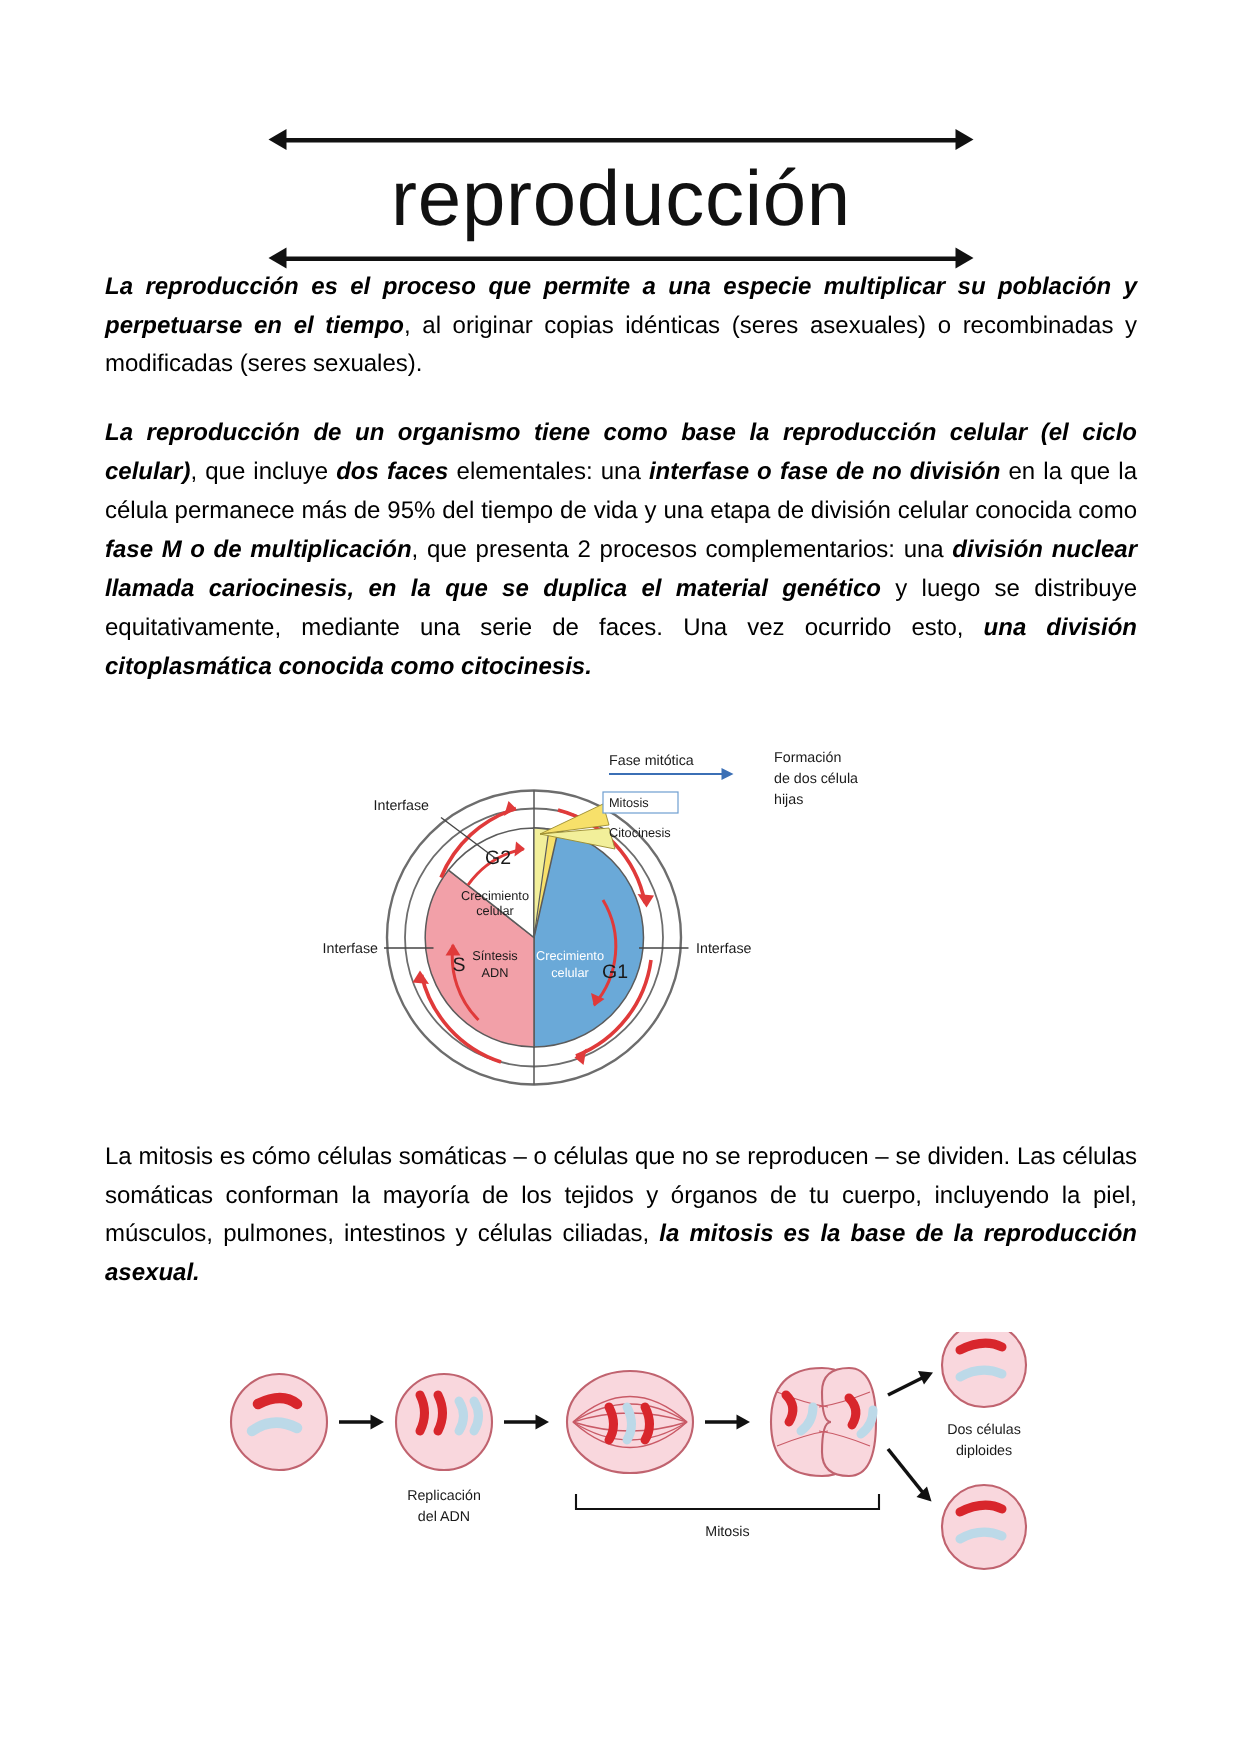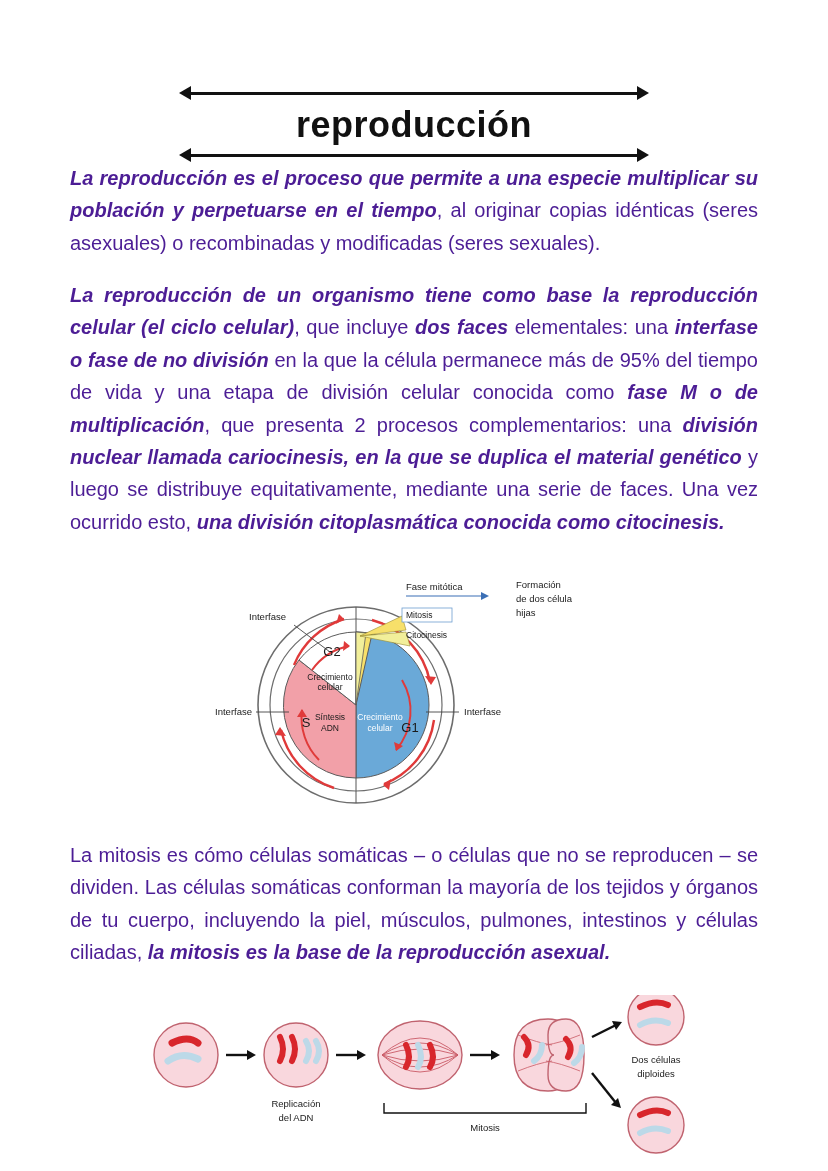--- a/index.html
+++ b/index.html
@@ -23,22 +23,22 @@
     box-sizing: border-box;
   }
 
   
   .title-block {
     margin: 86px auto 0 auto;
     width: 470px;
     position: relative;
   }
   .title-text {
-    font-size: 36px;
-    font-weight: 700;
+    font-size: 52px;
+    font-weight: 400;
     text-align: center;
     letter-spacing: 0.5px;
     line-height: 1.05;
     color: #111;
     padding: 6px 0 4px 0;
   }
   .arrow-line {
     position: relative;
     height: 14px;
     width: 470px;
@@ -67,26 +67,26 @@
     right: 0;
     border-left: 12px solid #111;
   }
 
   
   .content {
     margin: 0 auto;
     width: 688px;
   }
   p.para {
-    font-size: 20px;
+    font-size: 16px;
     line-height: 1.62;
     text-align: justify;
     text-justify: inter-word;
     margin: 0 0 20px 0;
-    color: #4c1d95;
+    color: #000000;
   }
   p.para b {
     font-weight: 700;
     font-style: italic;
   }
   .para-1 { margin-top: 74px; }
   .para-2 { margin-top: 12px; }
 
   
   .fig-cellcycle {

